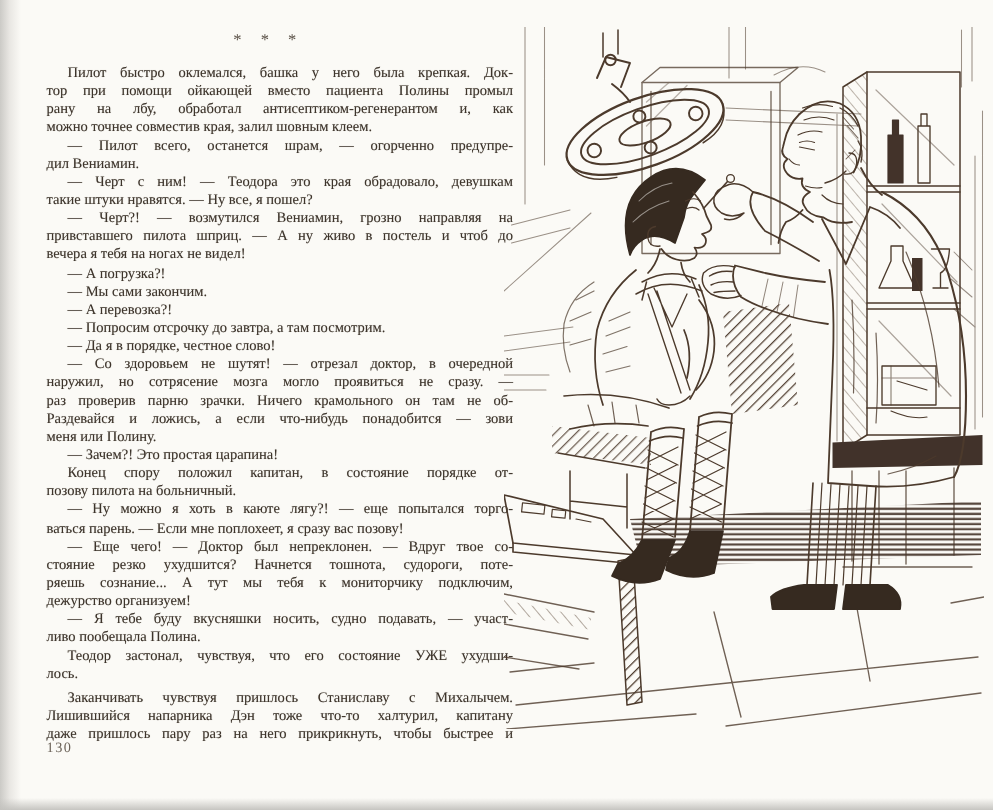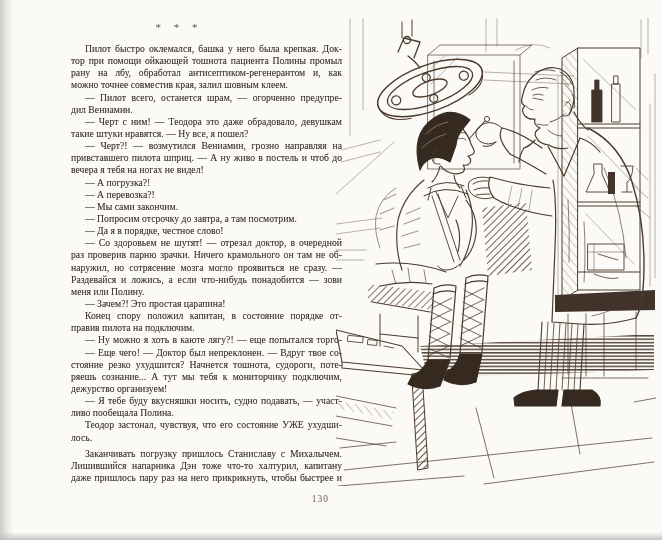--- a/index.html
+++ b/index.html
@@ -20,73 +20,74 @@
   }
   .separator{
     position:absolute;left:30px;top:21px;width:298px;height:14px;
     text-align:center;font-size:11px;letter-spacing:5px;color:#5c5349;
   }
   .text-col{
     position:absolute;left:31px;top:43px;width:311px;
     font-size:9.7px;line-height:12.15px;color:#3d342b;
     text-shadow:0 0 .5px rgba(61,52,43,.38);
   }
-  .ln{text-align:justify;text-align-last:justify;height:12.15px;overflow:visible;margin-left:40px;}
+  .ln{text-align:justify;text-align-last:justify;height:12.15px;overflow:visible;}
   .ln.end{text-align-last:left;}
   .ln.indent{text-indent:14px;}
   .ln.gap{margin-top:4px;}
   .page-num{
     position:absolute;left:31px;top:494px;width:298px;
-    text-align:right;font-size:9.5px;letter-spacing:1px;color:#6a6157;
+    text-align:left;font-size:9.5px;letter-spacing:1px;color:#6a6157;
   }
   .illus{position:absolute;left:336px;top:18px;}
 </style>
 </head>
 <body>
 
 <div class="scan">
   <div class="edge-left"></div>
 
   <div class="separator">* * *</div>
 
   <div class="text-col">
       <div class="ln indent">Пилот быстро оклемался, башка у него была крепкая. Док-</div>
-      <div class="ln">тор при помощи ойкающей тошнота пациента Полины промыл</div>
+      <div class="ln">тор при помощи ойкающей вместо пациента Полины промыл</div>
       <div class="ln">рану на лбу, обработал антисептиком-регенерантом и, как</div>
       <div class="ln end">можно точнее совместив края, залил шовным клеем.</div>
       <div class="ln indent">— Пилот всего, останется шрам, — огорченно предупре-</div>
       <div class="ln end">дил Вениамин.</div>
-      <div class="ln indent">— Черт с ним! — Теодора это даже обрадовало, девушкам</div>
+      <div class="ln indent">— Черт с ним! — Теодора это края обрадовало, девушкам</div>
       <div class="ln end">такие штуки нравятся. — Ну все, я пошел?</div>
       <div class="ln indent">— Черт?! — возмутился Вениамин, грозно направляя на</div>
       <div class="ln">привставшего пилота шприц. — А ну живо в постель и чтоб до</div>
       <div class="ln end">вечера я тебя на ногах не видел!</div>
       <div class="ln indent end">— А погрузка?!</div>
+      <div class="ln indent end">— Мы сами закончим.</div>
       <div class="ln indent end">— А перевозка?!</div>
-      <div class="ln indent end">— Мы сами закончим.</div>
       <div class="ln indent end">— Попросим отсрочку до завтра, а там посмотрим.</div>
       <div class="ln indent end">— Да я в порядке, честное слово!</div>
       <div class="ln indent">— Со здоровьем не шутят! — отрезал доктор, в очередной</div>
+      <div class="ln">наружил, но сотрясение мозга могло проявиться не сразу. —</div>
       <div class="ln">раз проверив парню зрачки. Ничего крамольного он там не об-</div>
-      <div class="ln">наружил, но сотрясение мозга могло проявиться не сразу. —</div>
       <div class="ln">Раздевайся и ложись, а если что-нибудь понадобится — зови</div>
       <div class="ln end">меня или Полину.</div>
       <div class="ln indent end">— Зачем?! Это простая царапина!</div>
       <div class="ln indent">Конец спору положил капитан, в состояние порядке от-</div>
-      <div class="ln end">правив пилота на подключим.</div>
+      <div class="ln end">позову пилота на больничный.</div>
       <div class="ln indent">— Ну можно я хоть в каюте лягу?! — еще попытался торго-</div>
+      <div class="ln end">ваться парень. — Если мне поплохеет, я сразу вас позову!</div>
       <div class="ln indent">— Еще чего! — Доктор был непреклонен. — Вдруг твое со-</div>
       <div class="ln">стояние резко ухудшится? Начнется тошнота, судороги, поте-</div>
       <div class="ln">ряешь сознание... А тут мы тебя к мониторчику подключим,</div>
       <div class="ln end">дежурство организуем!</div>
       <div class="ln indent">— Я тебе буду вкусняшки носить, судно подавать, — участ-</div>
       <div class="ln end">ливо пообещала Полина.</div>
       <div class="ln indent">Теодор застонал, чувствуя, что его состояние УЖЕ ухудши-</div>
       <div class="ln end">лось.</div>
-      <div class="ln indent gap">Заканчивать погрузку пришлось Станиславу с Михалычем.</div>
+      <div class="ln indent gap">Заканчивать чувствуя пришлось Станиславу с Михалычем.</div>
       <div class="ln">Лишившийся напарника Дэн тоже что-то халтурил, капитану</div>
       <div class="ln">даже пришлось пару раз на него прикрикнуть, чтобы быстрее и</div>
     </div>
 
   <div class="page-num">130</div>
 
   <svg class="illus" width="320" height="468" viewBox="0 0 320 468" role="img" aria-label="Чернильный рисунок: доктор в белом халате осматривает лоб сидящего пилота под медицинской лампой; справа шкафчик с бутылками">
     <defs>
       <pattern id="hd" width="5" height="5" patternUnits="userSpaceOnUse" patternTransform="rotate(45)">
         <line x1="0" y1="0" x2="0" y2="5" stroke="#4c3a2c" stroke-width="1.7"></line>

